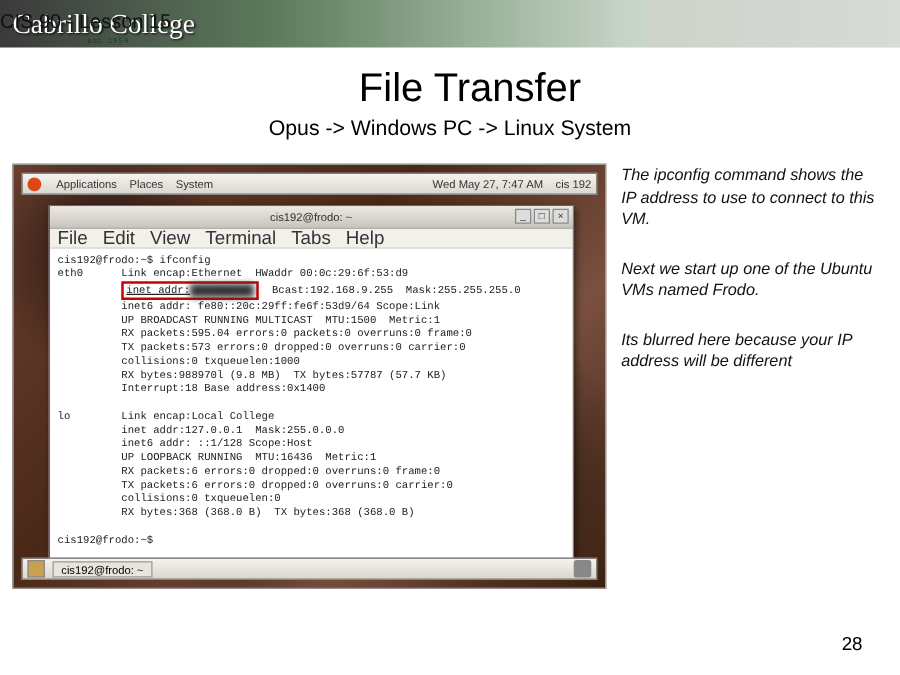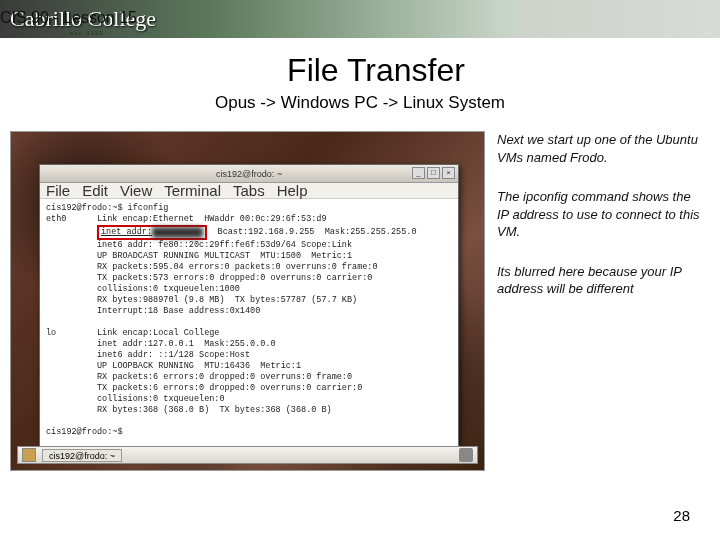--- a/index.html
+++ b/index.html
@@ -63,20 +63,29 @@
   <div class="header-title">CIS 90 - Lesson 15</div>
 </div>
 
 <h1 class="main-title">File Transfer</h1>
 <div class="subtitle">Opus -&gt; Windows PC -&gt; Linux System</div>
 
 <div class="content">
   <div class="left-col">
     <div class="texture-bg"></div>
 
+    <div class="gnome-panel">
+      <div class="ubuntu-logo"></div>
+      <span>Applications</span>
+      <span>Places</span>
+      <span>System</span>
+      <div class="spacer"></div>
+      <span>Wed May 27, 7:47 AM</span>
+      <span>cis 192</span>
+    </div>
 
     <div class="term-window">
       <div class="term-titlebar">
         <span>cis192@frodo: ~</span>
         <div class="controls">
           <div>_</div>
           <div>□</div>
           <div>×</div>
         </div>
       </div>
@@ -113,19 +122,19 @@
 
     <div class="gnome-taskbar">
       <div style="width:14px;height:14px;background:#c8a050;border:1px solid #888"></div>
       <div class="task-btn">cis192@frodo: ~</div>
       <div class="spacer"></div>
       <div class="trash"></div>
     </div>
   </div>
 
   <div class="right-col">
+    <div class="note"><span>The </span><span style="font-style:italic;font-weight:normal">ipconfig</span><span> command shows the IP address to use to connect to this VM.</span></div>
     <div class="note">Next we start up one of the Ubuntu VMs named Frodo.</div>
-    <div class="note"><span>The </span><span style="font-style:italic;font-weight:normal">ipconfig</span><span> command shows the IP address to use to connect to this VM.</span></div>
     <div class="note">Its blurred here because your IP address will be different</div>
   </div>
 </div>
 
 <div class="page-num">28</div>
 
 </body></html>

